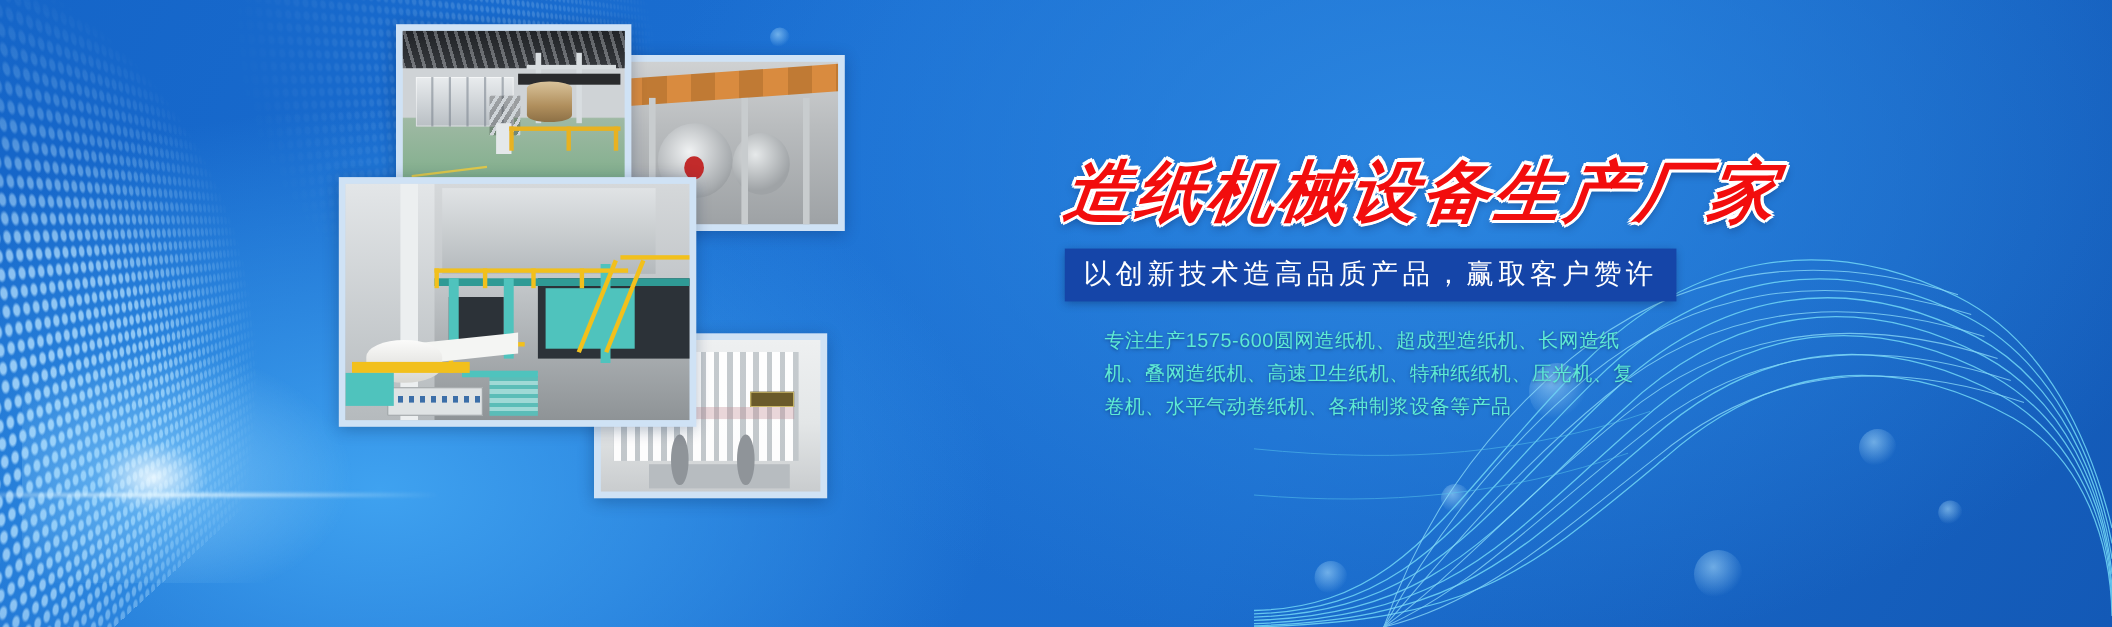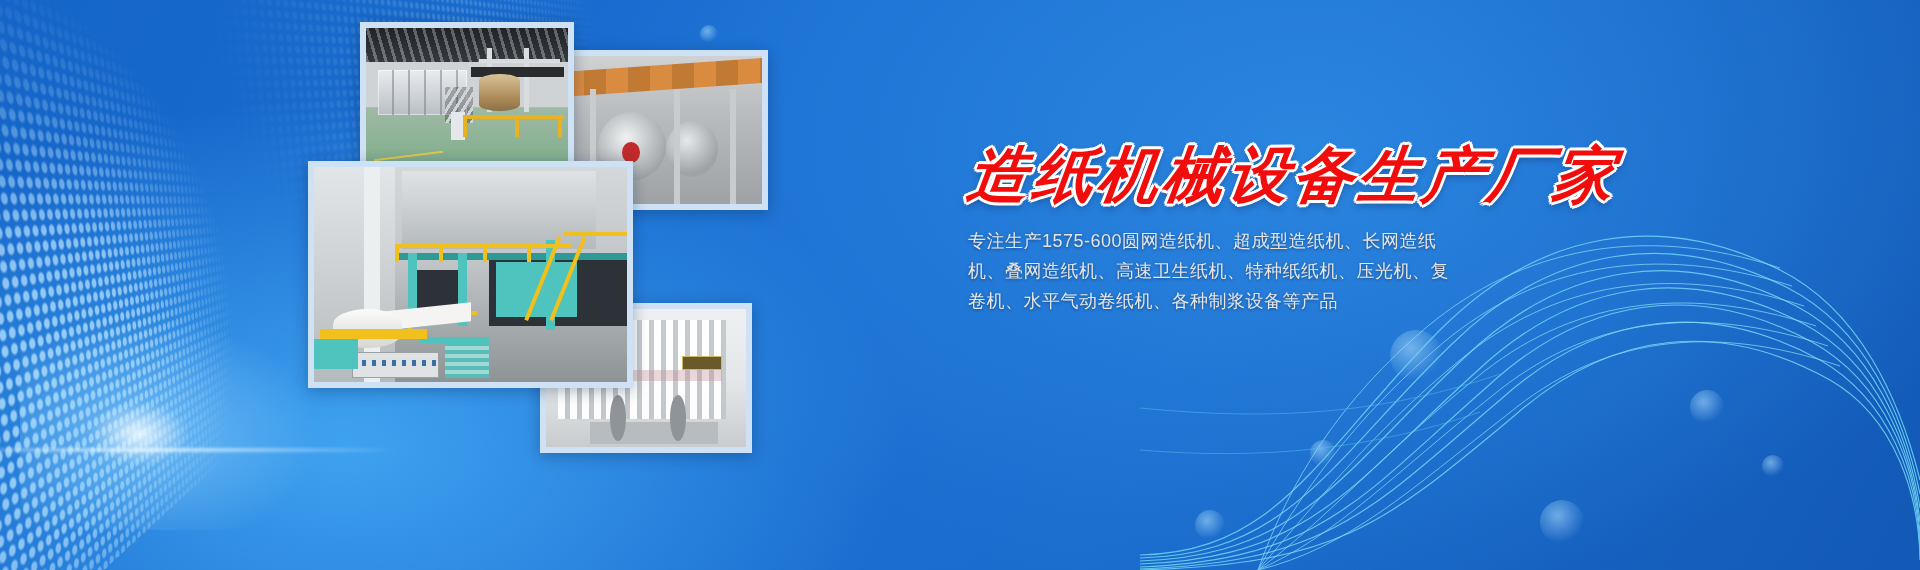--- a/index.html
+++ b/index.html
@@ -133,22 +133,22 @@
       -3px 0 0 #fff, 3px 0 0 #fff, 0 -3px 0 #fff, 0 3px 0 #fff,
       0 4px 9px rgba(0,20,60,.45);
     transform:skewX(-7deg);
   }
   .subbar{
     display:inline-block;background:#1545a8;color:#ffffff;
     font-size:25px;line-height:25px;letter-spacing:4px;
     padding:11px 17px 12px 17px;margin-bottom:20px;white-space:nowrap;
     box-shadow:0 2px 8px rgba(2,18,54,.35);
   }
-  .desc{color:#e5e5e5;font-size:18px;line-height:30px;width:495px;letter-spacing:.5px;
-        text-shadow:0 1px 3px rgba(3,24,62,.5);}
+  .desc{color:#5eead4;font-size:18px;line-height:30px;width:495px;letter-spacing:.5px;
+        text-shadow:0 1px 3px rgba(3,24,62,.5);margin-left:36px;}
   .desc p{margin:0;}
 </style>
 </head>
 <body>
 
 <div class="stage">
 
   <div class="bg-base"></div>
   <div class="bg-dots"></div>
   <div class="bg-dots2"></div>
@@ -278,18 +278,19 @@
           </div>
           <div class="teal" style="left:0%;bottom:6%;width:14%;height:14%;"></div>
         </div>
       </div>
     </div>
 
   </div>
 
   <div class="copy">
     <div class="headline">造纸机械设备生产厂家</div>
+    <div class="subbar">以创新技术造高品质产品，赢取客户赞许</div>
     <div class="desc">
       <p>专注生产1575-600圆网造纸机、超成型造纸机、长网造纸机、叠网造纸机、高速卫生纸机、特种纸纸机、压光机、复卷机、水平气动卷纸机、各种制浆设备等产品</p>
     </div>
   </div>
 
 </div>
 
 </body></html>

